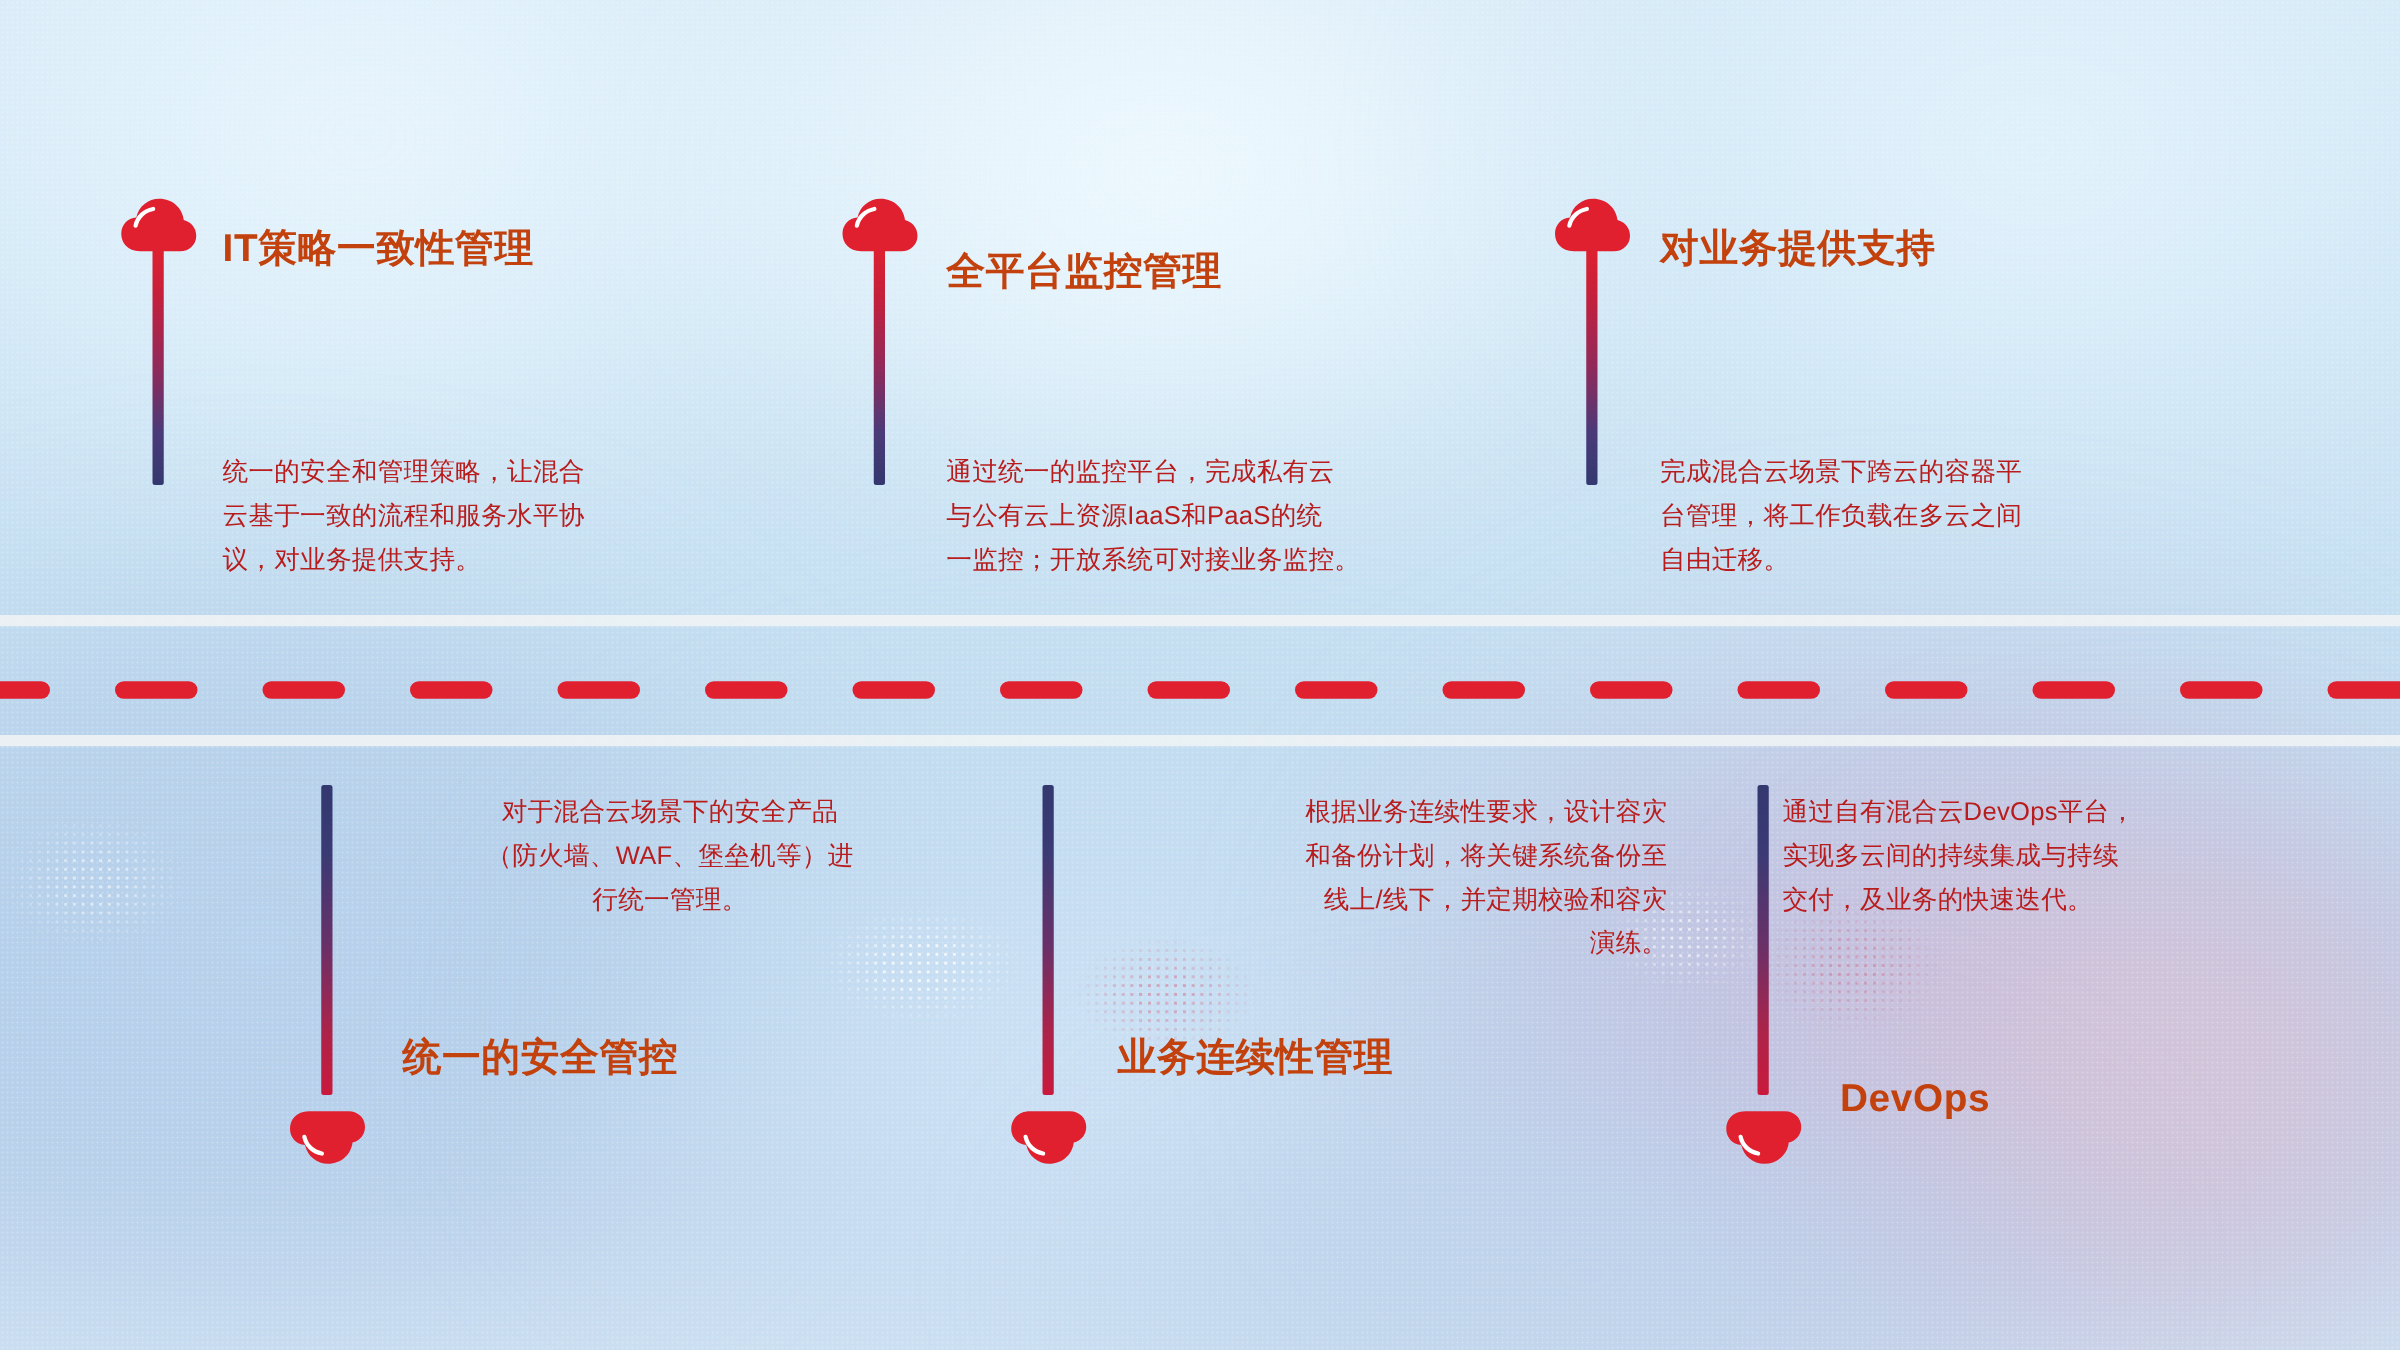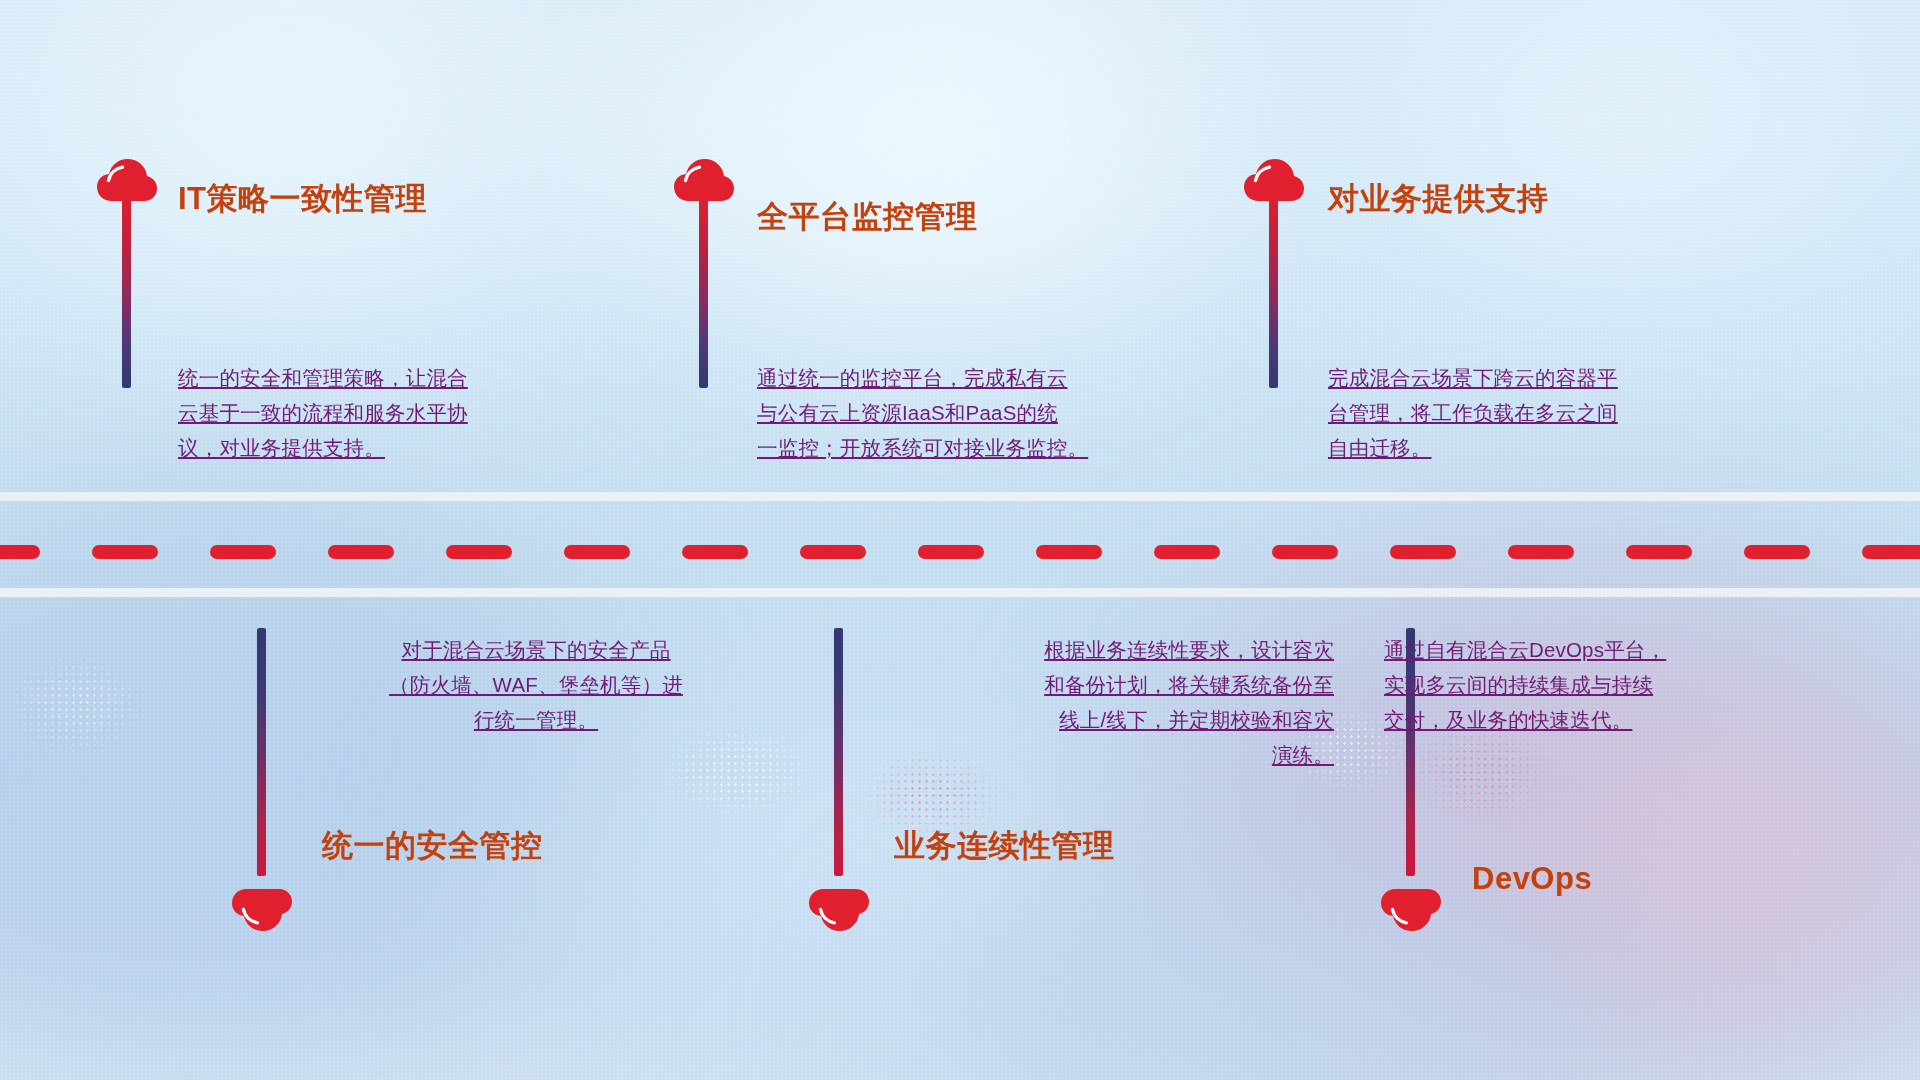--- a/index.html
+++ b/index.html
@@ -74,22 +74,22 @@
   .stem-up{background:linear-gradient(180deg,#33386f 0%,#3b3a74 22%,#6a3068 52%,#ad2349 80%,#c9193c 100%);}
 
   .cloud{position:absolute;width:62px;height:44px;}
 
   .heading{
     position:absolute;white-space:nowrap;
     font-size:31px;font-weight:700;color:#c2410c;letter-spacing:.5px;
   }
   .body-text{
     position:absolute;
-    font-size:20.5px;line-height:35px;color:#701a75;
-    letter-spacing:.2px;white-space:pre-line;text-decoration:underline;
+    font-size:20.5px;line-height:35px;color:#b91c1c;
+    letter-spacing:.2px;white-space:pre-line;
   }
 </style>
 </head>
 <body>
 
 <div id="stage">
 
   <div class="bg-base"></div>
   <div class="bg-glow glow-a"></div>
   <div class="bg-glow glow-b"></div>
@@ -200,19 +200,19 @@
   </div>
 
   <div class="col">
     <div class="stem stem-up" style="left:1406px;top:628px;height:248px;"></div>
     <div class="cloud" style="left:1380px;top:888px;transform:scaleY(-1);">
       <svg viewBox="0 0 62 44" width="62" height="44">
         <path d="M16 43 C6 43 1 36 1 29 C1 22 6 16.5 13 16 C15 7 22.5 1 31.5 1 C42 1 50 8.5 51 18 C57 19.5 61 24.5 61 30.5 C61 37.5 55.5 43 48 43 Z" fill="#e0202f"></path>
         <path d="M12.5 22.5 C14 15.5 19.5 10.5 26.5 9.2" fill="none" stroke="#ffffff" stroke-width="3.4" stroke-linecap="round"></path>
       </svg>
     </div>
-    <div class="body-text" style="left:1384px;top:632px;width:420px;">通过自有混合云DevOps平台，
+    <div class="body-text" style="left:1426px;top:632px;width:420px;">通过自有混合云DevOps平台，
 实现多云间的持续集成与持续
 交付，及业务的快速迭代。</div>
     <div class="heading" style="left:1472px;top:825px;margin-top:36px;">DevOps</div>
   </div>
 
 </div>
 
 </body></html>

